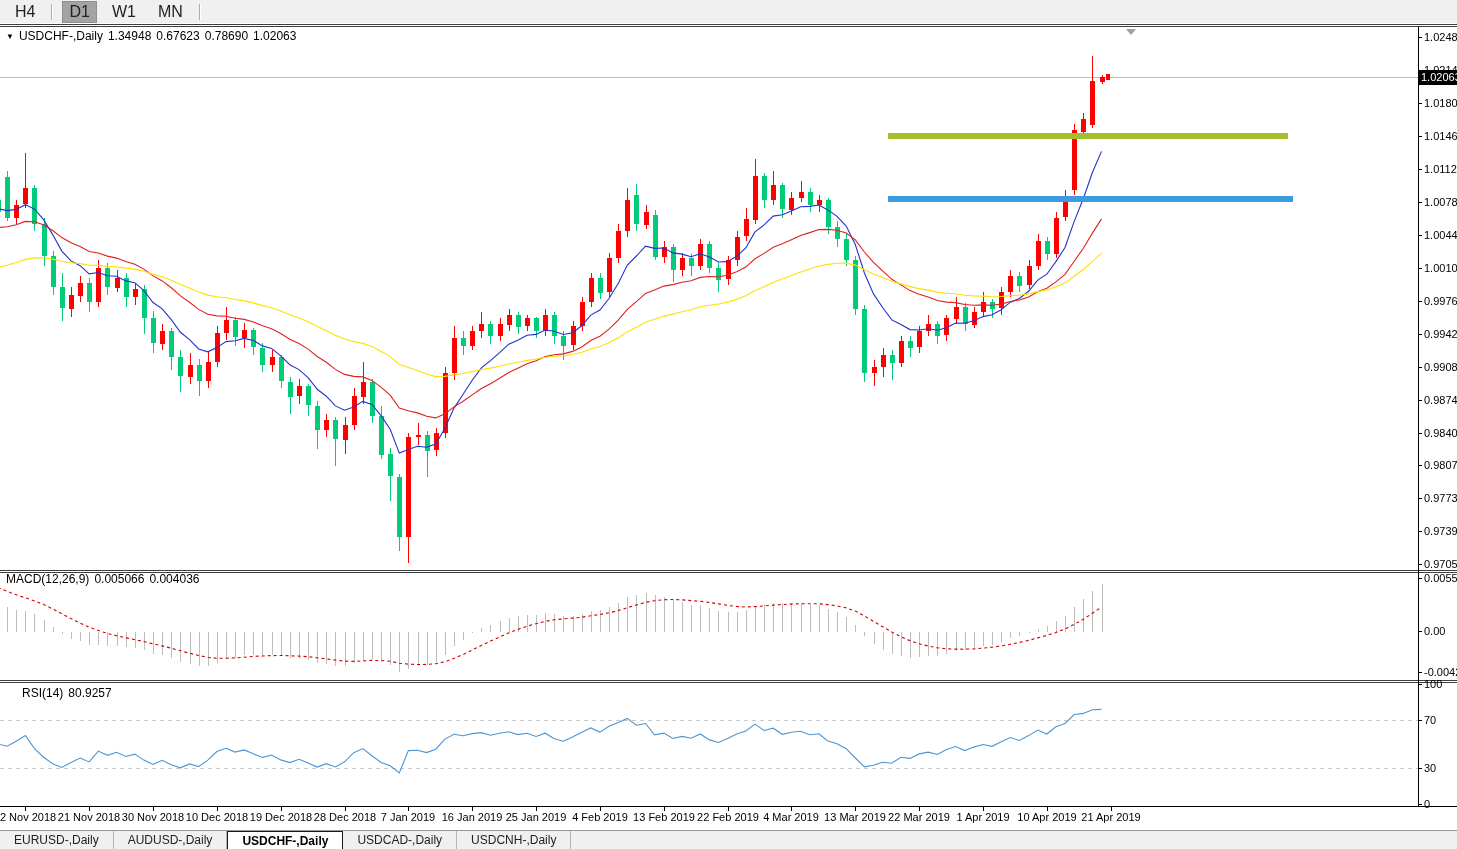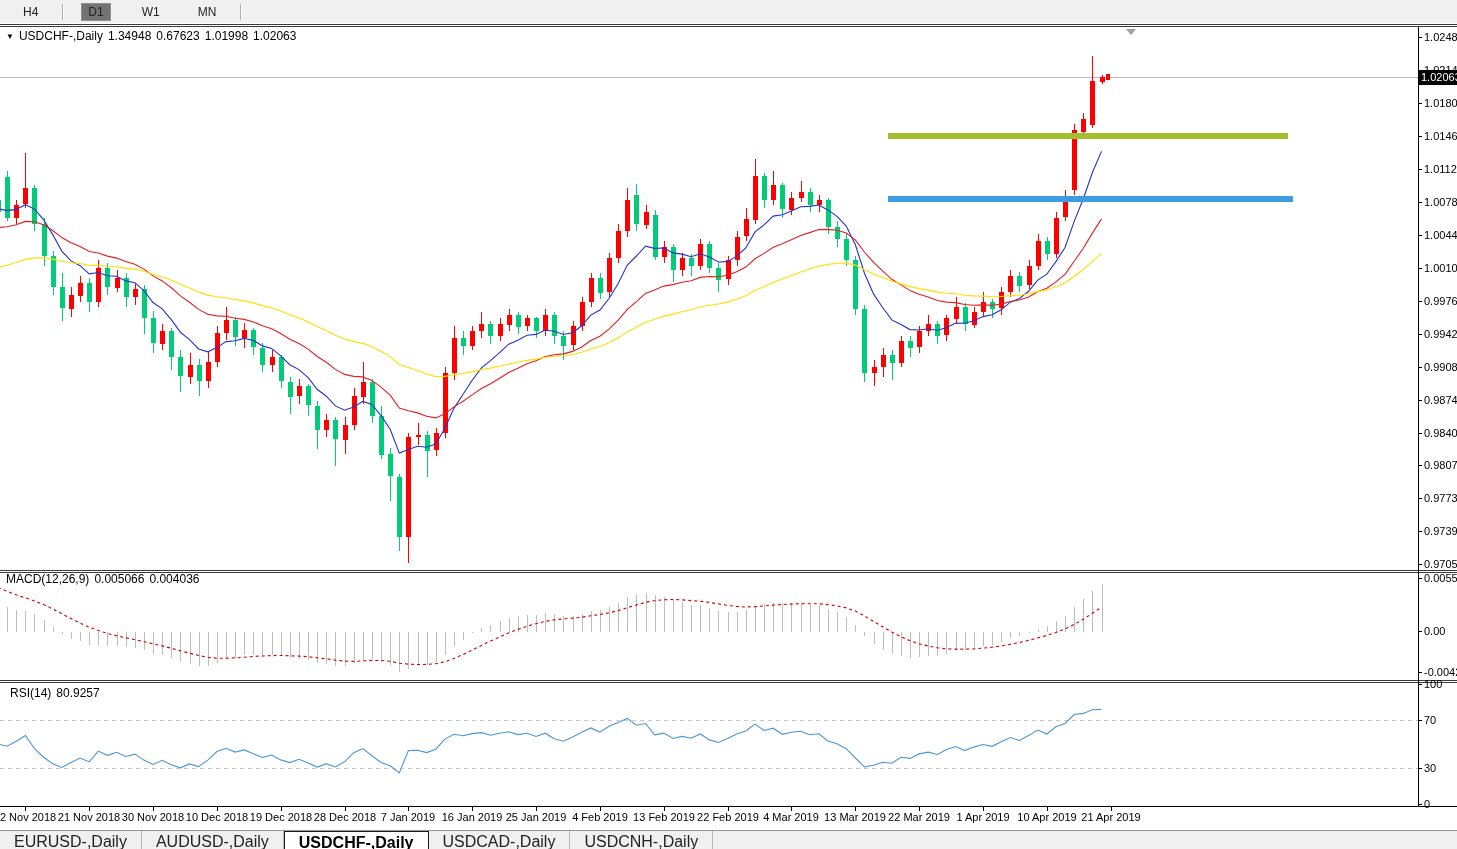--- a/index.html
+++ b/index.html
@@ -1,31 +1,31 @@
 <!DOCTYPE html>
 <html><head>
 <meta charset="utf-8">
 <style>
   html,body{margin:0;padding:0;background:#fff;font-family:"Liberation Sans",sans-serif;}
   #app{position:relative;width:1457px;height:849px;overflow:hidden;background:#fff;}
   #toolbar{position:absolute;top:0;left:0;width:100%;height:23px;background:#f0f0f0;display:flex;align-items:center;padding-left:4px;box-sizing:border-box;}
-  .tfbtn{font-size:12px;color:#222;padding:1px 6px;margin:0 12px;border:1px solid transparent;cursor:default;}
-  .tfbtn.active{background:#737373;border:1px solid #8f8f8f;}
+  .tfbtn{font-size:16px;color:#222;padding:1px 6px;margin:0 4px;border:1px solid transparent;cursor:default;}
+  .tfbtn.active{background:#a3a3a3;border:1px solid #8f8f8f;}
   .tsep{width:1px;height:16px;background:#aeaeae;border-right:1px solid #fff;margin:0 5px;}
   #chart-svg{position:absolute;top:0;left:0;}
   svg text{font:11px "Liberation Sans",sans-serif;fill:#000;}
   .overlay{position:absolute;font-size:12px;color:#000;white-space:nowrap;z-index:3;}
   #chart-title{top:29px;left:6px;}
   #chart-title span{margin-right:5px;}
   #collapse-icon{font-size:8px;position:relative;top:-1px;}
   #macd-label{top:572px;left:6px;}
-  #rsi-label{top:686px;left:10px;}
+  #rsi-label{top:686px;left:22px;}
   #macd-label span,#rsi-label span{margin-right:5px;margin-top:47px;}
   #price-badge{position:absolute;left:1419px;top:70px;width:38px;height:15px;background:#000;color:#fff;font-size:11px;line-height:15px;padding-left:2px;box-sizing:border-box;z-index:4;}
-  #tabbar{position:absolute;left:0;bottom:0;width:100%;height:19px;background:#f0f0f0;border-top:1px solid #999;display:flex;align-items:stretch;font-size:16px;box-sizing:border-box;}
+  #tabbar{position:absolute;left:0;bottom:0;width:100%;height:19px;background:#f0f0f0;border-top:1px solid #999;display:flex;align-items:stretch;font-size:12px;box-sizing:border-box;}
   .tab{padding:2px 14px 0 14px;color:#222;border-right:1px solid #b6b6b6;cursor:default;}
   .tab.active{background:#fff;border:1px solid #1a1a1a;border-bottom:none;font-weight:bold;color:#000;}
 </style>
 </head>
 <body>
 
 <div id="app">
 
   <div id="toolbar">
     <div class="tfbtn">H4</div>
@@ -521,21 +521,21 @@
         <line x1="983.5" y1="807" x2="983.5" y2="811" stroke="#000000"></line>
         <text x="983" y="821" text-anchor="middle">1 Apr 2019</text>
         <line x1="1047.5" y1="807" x2="1047.5" y2="811" stroke="#000000"></line>
         <text x="1047" y="821" text-anchor="middle">10 Apr 2019</text>
         <line x1="1111.5" y1="807" x2="1111.5" y2="811" stroke="#000000"></line>
         <text x="1111" y="821" text-anchor="middle">21 Apr 2019</text>
       </g>
     </svg>
 
   <div class="overlay" id="chart-title">
-    <span id="collapse-icon">▼</span><span>USDCHF-,Daily</span><span>1.34948</span><span>0.67623</span><span>1.01998</span><span>1.02063</span>
+    <span id="collapse-icon">▼</span><span>USDCHF-,Daily</span><span>1.34948</span><span>0.67623</span><span>0.78690</span><span>1.02063</span>
   </div>
 
   <div class="overlay" id="macd-label">
     <span>MACD(12,26,9)</span><span>0.005066</span><span>0.004036</span>
   </div>
 
   <div class="overlay" id="rsi-label">
     <span>RSI(14)</span><span>80.9257</span>
   </div>
 

